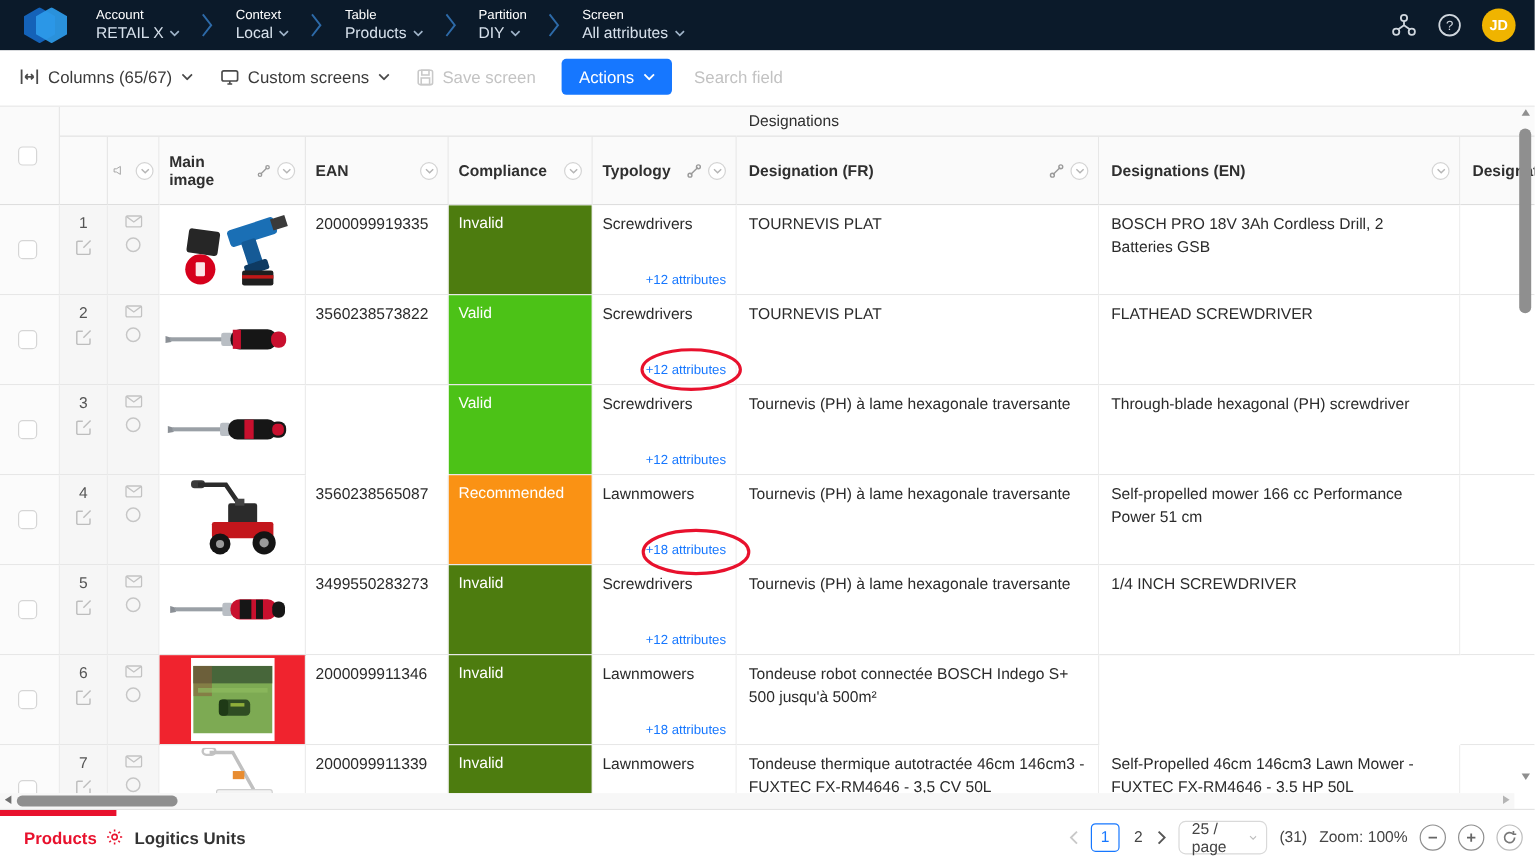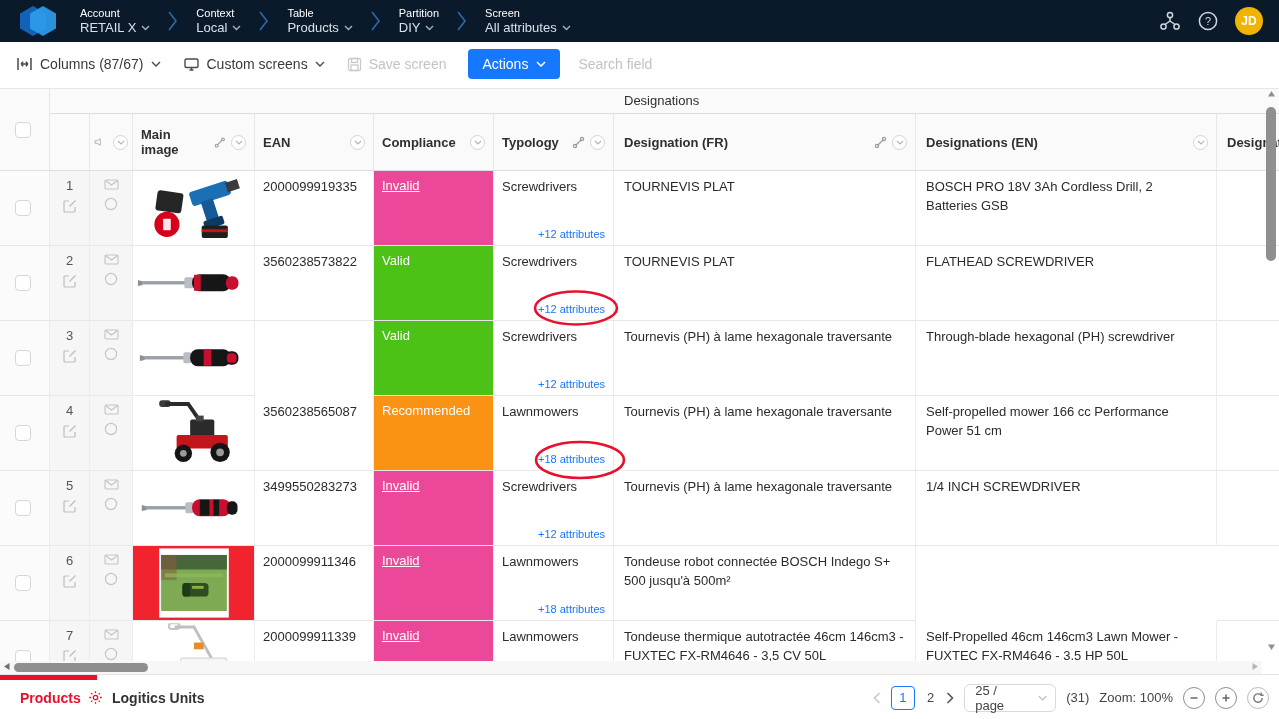--- a/index.html
+++ b/index.html
@@ -74,21 +74,21 @@
   .num-cell { display:flex; flex-direction:column; align-items:center; padding-top:7px;
               gap:6px; color:#555; }
   .icons-cell { display:flex; flex-direction:column; align-items:center; padding-top:8px;
                 gap:7px; color:#c3c3c3; }
   .checkbox { position:absolute; left:15px; width:16px; height:16px; background:#fff;
               border:1.5px solid #d6d6d6; border-radius:4px; cursor:pointer; }
   .img-cell { display:flex; align-items:center; justify-content:center; overflow:hidden; }
   .img-cell.cell-red { background:#f0232e; }
   .ean-cell { padding:8px 8px; }
   .comp-fill { position:absolute; inset:0; color:#fff; padding:7px 8px; font-size:13px; }
-  .comp-red { background:#ec4899;text-decoration:underline; }
+  .comp-red { background:#4d7c0f; }
   .comp-green { background:#4cc217; }
   .comp-orange { background:#fa9214; }
   .typ-text { position:absolute; top:8px; left:8px; }
   .attrs-link { position:absolute; right:8px; bottom:5px; font-size:11px;
                 color:#1677ff; cursor:pointer; }
   .des-cell { padding:7px 10px; line-height:1.45; }
 
   
   .vscroll { position:absolute; right:2px; top:88px; width:11px; height:567px; }
   .vthumb { position:absolute; top:19px; left:0; width:10px; height:154px;
@@ -113,21 +113,21 @@
          gap:7px; font-size:14px; font-weight:600; cursor:pointer; }
   .tab-products { left:20px; color:#e8112d; }
   .tab-logistics { left:112px; color:#333; }
   .pager { position:absolute; right:10px; top:0; height:45px; display:flex;
            align-items:center; gap:10px; font-size:13px; color:#444; }
   .page-box { width:24px; height:24px; border:1px solid #1677ff; border-radius:4px;
               color:#1677ff; display:flex; align-items:center; justify-content:center;
               cursor:pointer; }
   .page-num { cursor:pointer; padding:0 2px; }
   .pg-chev { color:#9a9a9a; display:flex; cursor:pointer; }
-  .pg-select { width:92px; height:28px; border:1px solid #d9d9d9; border-radius:6px;
+  .pg-select { width:74px; height:28px; border:1px solid #d9d9d9; border-radius:6px;
                display:flex; align-items:center; padding:0 8px 0 10px; gap:6px;
                cursor:pointer; color:#444; }
   .pg-select .spacer { flex:1; }
   .circle-btn { width:22px; height:22px; border:1.4px solid #8f8f8f; border-radius:50%;
                 color:#666; display:flex; align-items:center; justify-content:center;
                 cursor:pointer; background:#fff; }
   .icon { display:inline-flex; align-items:center; justify-content:center; }
 </style>
 </head>
 <body>
@@ -300,21 +300,21 @@
         </span>
       <span class="avatar">JD</span>
     </div>
   </div>
 
   <div class="toolbar">
     <div class="tb-item">
       <svg class="icon" width="17" height="14" viewBox="0 0 17 14" fill="none" stroke="#4a4a4a" stroke-width="1.5">
         <path d="M2 1 V13 M15 1 V13 M5 7 H12 M5 7 l2.2 -2.2 M5 7 l2.2 2.2 M12 7 l-2.2 -2.2 M12 7 l-2.2 2.2"></path>
         </svg>
-      <span>Columns (87/67)</span>
+      <span>Columns (65/67)</span>
       <svg class="icon" width="10" height="6" viewBox="0 0 10 6">
           <polyline points="1,1 5,5 9,1" fill="none" stroke="#4a4a4a" stroke-width="1.4"></polyline>
         </svg>
     </div>
     <div class="tb-item">
       <svg class="icon" width="17" height="15" viewBox="0 0 17 15" fill="none" stroke="#4a4a4a" stroke-width="1.4">
         <rect x="2" y="2" width="13" height="8.5" rx="1.5"></rect>
           <path d="M6.5 13 H10.5 M8.5 10.5 V13"></path>
         </svg>
       <span>Custom screens</span>

